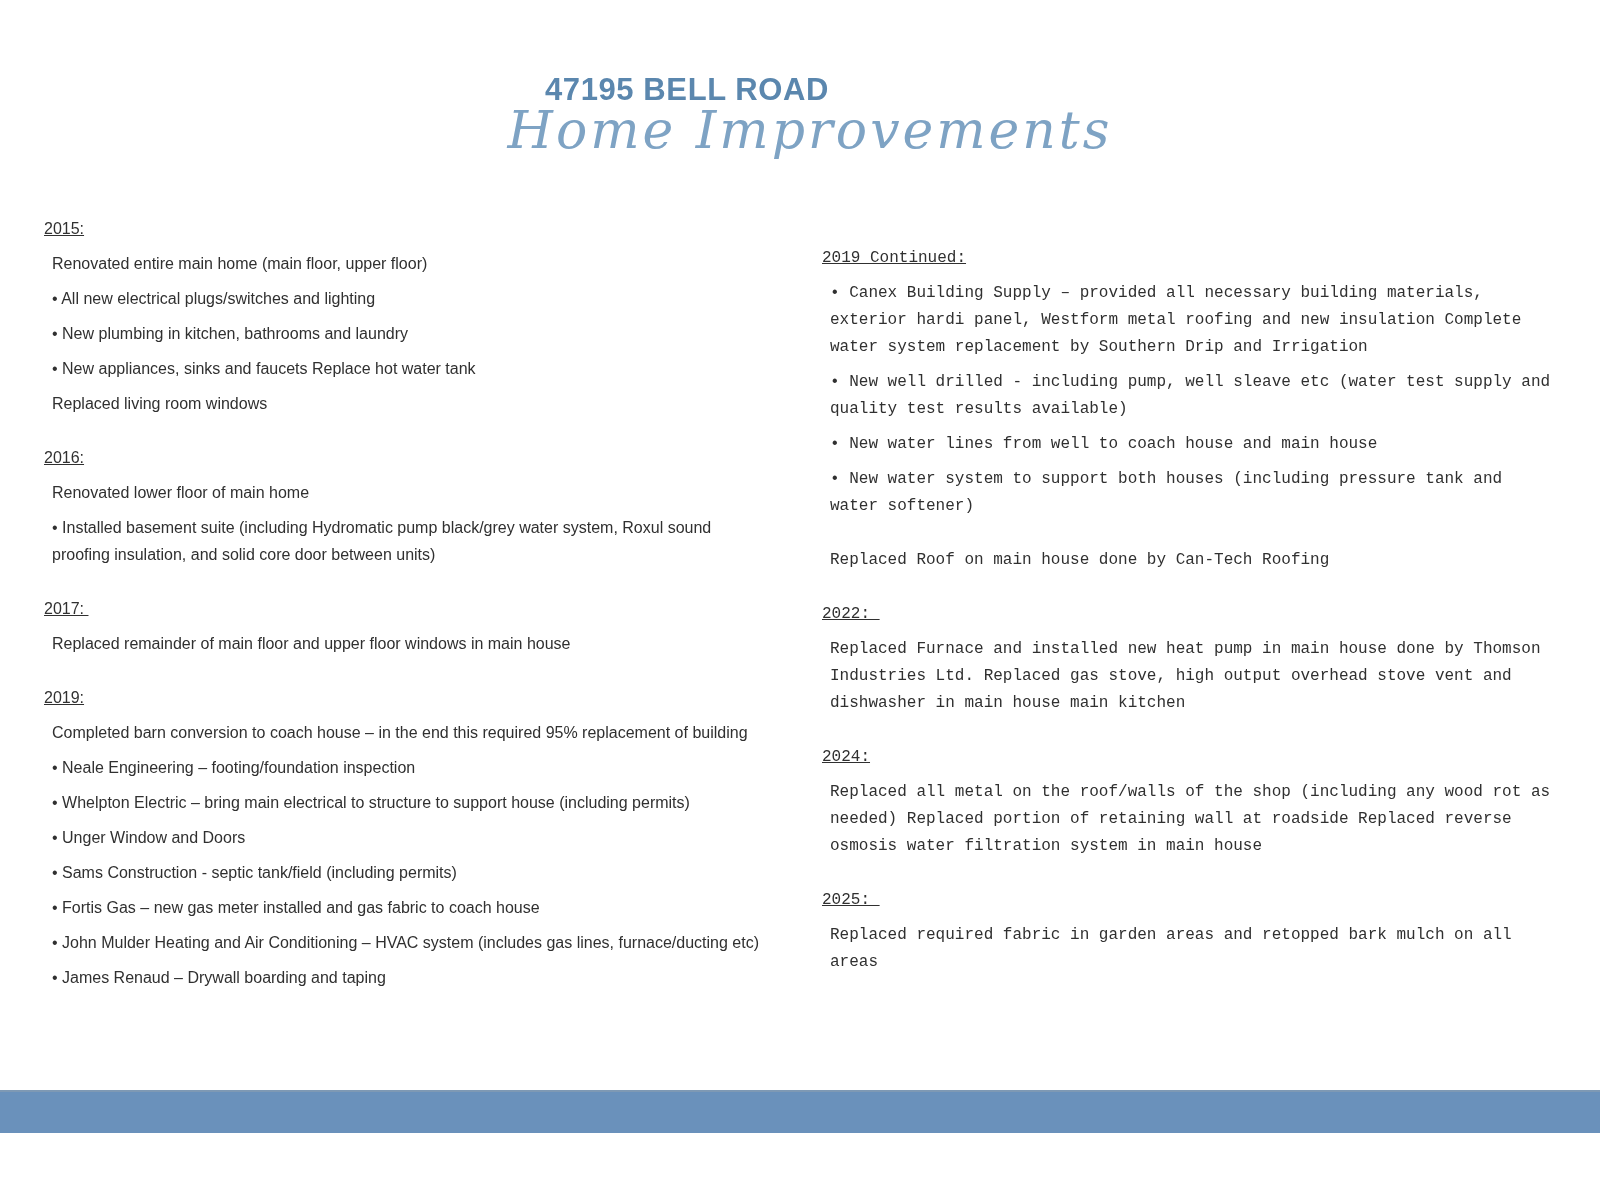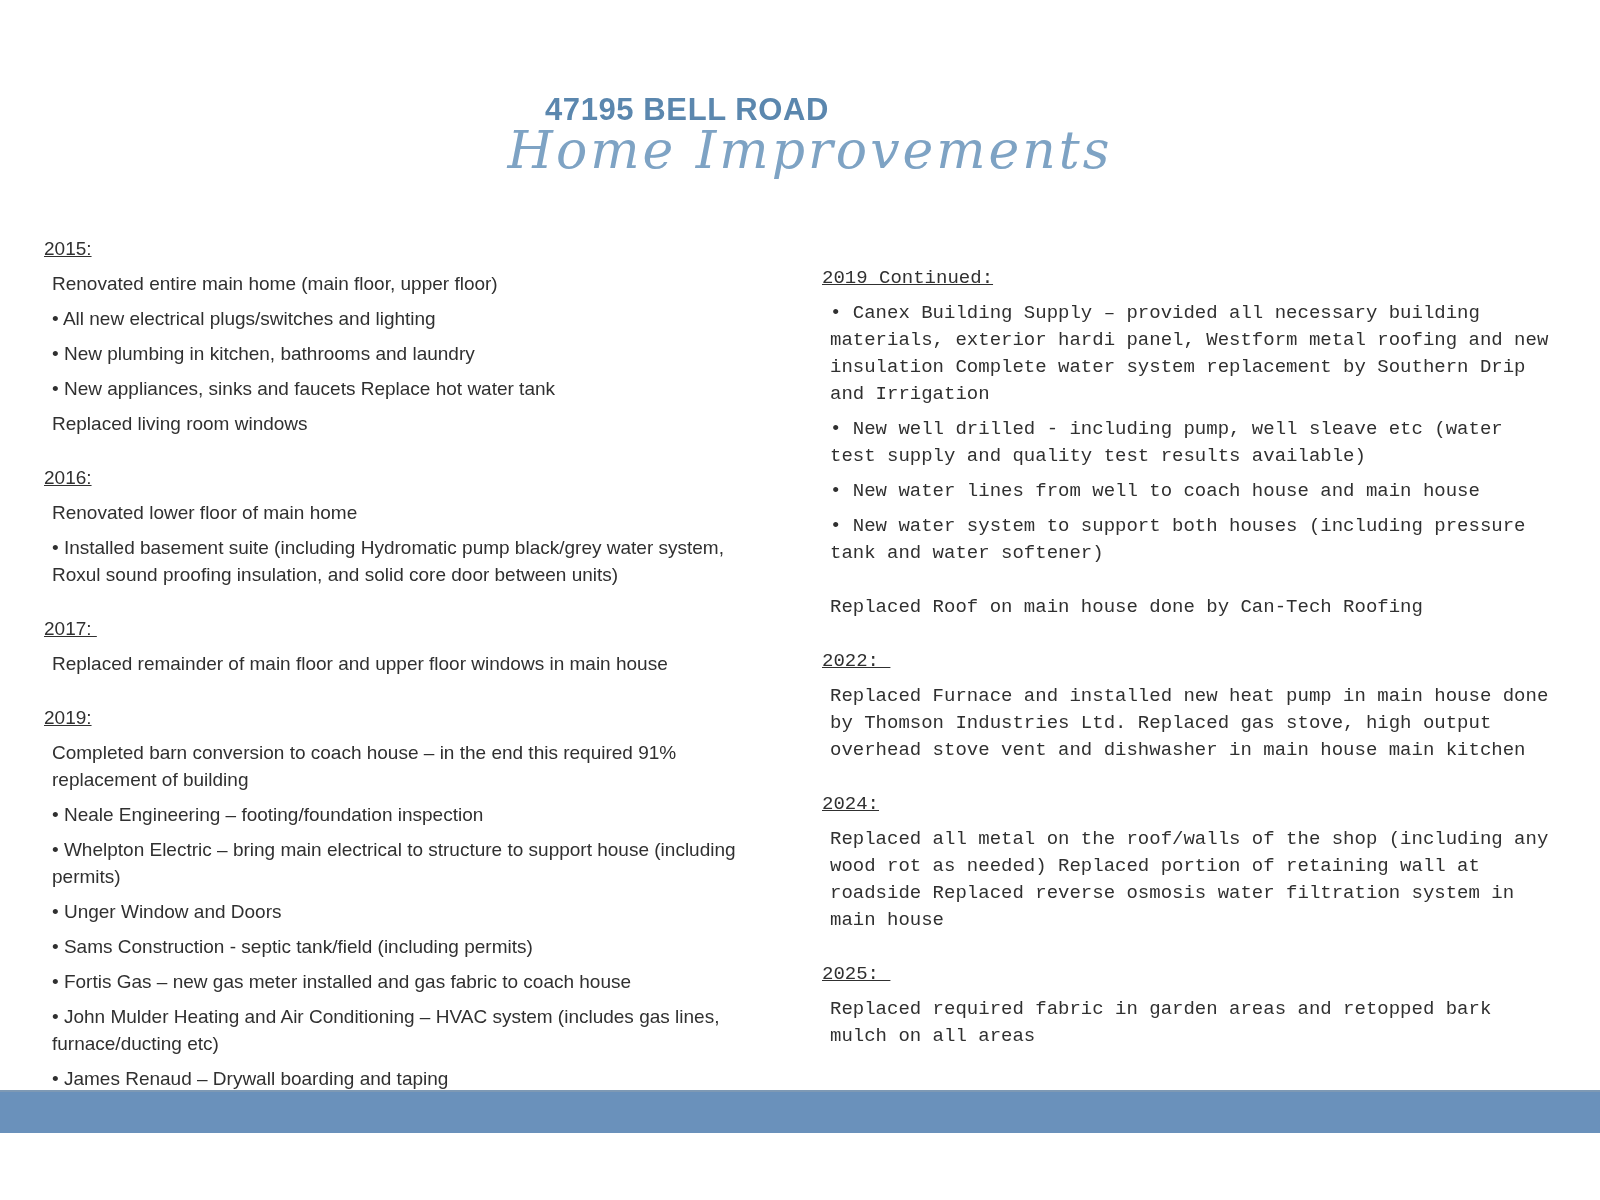--- a/index.html
+++ b/index.html
@@ -10,21 +10,21 @@
   .page {
     position: relative;
     width: 1600px;
     height: 1200px;
     background: #ffffff;
     overflow: hidden;
     font-family: "Liberation Sans", sans-serif;
     color: var(--color-text, #303030);
   }
   header.doc-header {
-    padding-top: 92px;
+    padding-top: 72px;
   }
   .doc-title {
     margin: 0;
     text-align: center;
     transform: translateX(-113px);
     font-size: 31px;
     font-weight: 800;
     letter-spacing: 0.6px;
     color: var(--color-title, #5b87ae);
   }
@@ -40,21 +40,21 @@
     color: var(--color-subtitle, #7ea3c4);
     line-height: 1.1;
   }
   main.columns {
     display: flex;
     align-items: flex-start;
     padding-left: 44px;
     padding-right: 38px;
     margin-top: 56px;
     gap: 46px;
-    font-size: 19px;
+    font-size: 16px;
     line-height: 27px;
   }
   .col { flex: 0 0 auto; }
   .col-left  { width: 732px; }
   .col-right { width: 740px; margin-top: 30px; font-family: Liberation Mono, monospace; }
   .section { margin: 0 0 27px 0; }
   .year-heading {
     text-decoration: underline;
     white-space: pre-wrap;
     margin: 0;
@@ -97,21 +97,21 @@
           <div class="year-heading">2016:</div>
           <p class="entry-line">Renovated lower floor of main home</p>
           <p class="entry-line">• Installed basement suite (including Hydromatic pump black/grey water system, Roxul sound proofing insulation, and solid core door between units)</p>
         </section>
         <section class="section">
           <div class="year-heading">2017: </div>
           <p class="entry-line">Replaced remainder of main floor and upper floor windows in main house</p>
         </section>
         <section class="section">
           <div class="year-heading">2019:</div>
-          <p class="entry-line">Completed barn conversion to coach house – in the end this required 91% replacement of building</p>
+          <p class="entry-line">Completed barn conversion to coach house – in the end this required 95% replacement of building</p>
           <p class="entry-line">• Neale Engineering – footing/foundation inspection</p>
           <p class="entry-line">• Whelpton Electric – bring main electrical to structure to support house (including permits)</p>
           <p class="entry-line">• Unger Window and Doors</p>
           <p class="entry-line">• Sams Construction - septic tank/field (including permits)</p>
           <p class="entry-line">• Fortis Gas – new gas meter installed and gas fabric to coach house</p>
           <p class="entry-line">• John Mulder Heating and Air Conditioning – HVAC system (includes gas lines, furnace/ducting etc)</p>
           <p class="entry-line">• James Renaud – Drywall boarding and taping</p>
         </section>
       </div>
     <div class="col col-right">

